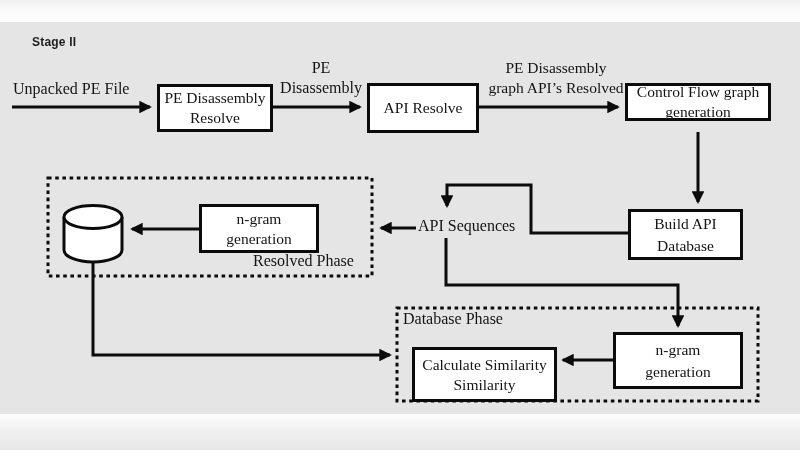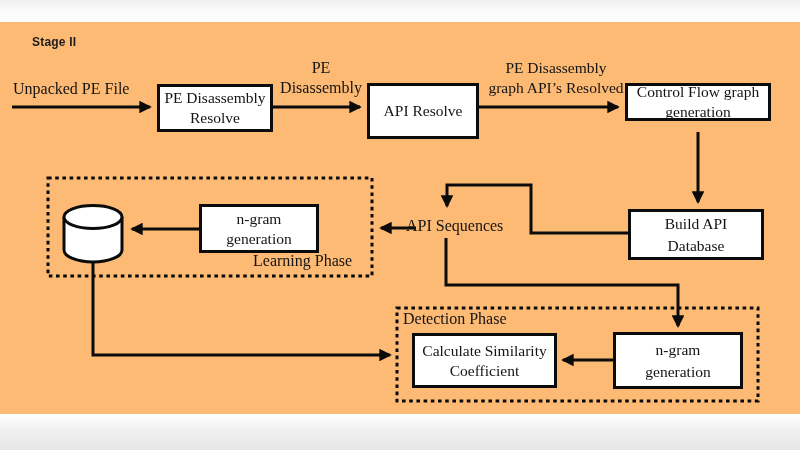--- a/index.html
+++ b/index.html
@@ -1,18 +1,18 @@
 <!DOCTYPE html>
 <html><head>
 <meta charset="utf-8">
 <style>
   html,body{margin:0;padding:0;background:#ffffff;}
   #screen{
     position:relative;width:800px;height:450px;overflow:hidden;
-    background:#fdba74;font-family:"Liberation Serif",serif;color:#141414;
+    background:#e5e5e5;font-family:"Liberation Serif",serif;color:#141414;
   }
   .band-top{position:absolute;left:0;top:0;width:800px;height:22px;
     background:linear-gradient(180deg,#f1f1f1 0%,#fbfbfb 55%,#ffffff 100%);}
   .band-bottom{position:absolute;left:0;top:414px;width:800px;height:36px;
     background:linear-gradient(180deg,#ffffff 0%,#f0f0f0 45%,#e7e7e7 100%);}
   svg.layer{position:absolute;left:0;top:0;width:800px;height:450px;}
   .node{
     position:absolute;box-sizing:border-box;border:3px solid #0b0b0b;background:#ffffff;
     display:flex;flex-direction:column;align-items:center;justify-content:center;
     text-align:center;font-size:15.5px;line-height:20px;color:#141414;
@@ -67,53 +67,53 @@
   <div class="label center" style="left:266px;top:58px;width:110px;">
     <span class="lp">PE</span>
     <span class="lp">Disassembly</span>
   </div>
 
   <div class="label center" style="left:480px;top:58px;width:152px;font-size:15.5px;">
     <span class="lp">PE Disassembly</span>
     <span class="lp">graph API’s Resolved</span>
   </div>
 
-  <div class="label" style="left:406px;top:216px;">API Sequences</div>
+  <div class="label" style="left:418px;top:216px;">API Sequences</div>
 
 
   <div class="node" style="left:157px;top:84px;width:116px;height:48px;">
     <span>PE Disassembly</span>
     <span>Resolve</span>
   </div>
 
-  <div class="node" style="left:367px;top:83px;width:112px;height:56px;">
+  <div class="node" style="left:367px;top:83px;width:112px;height:50px;">
     <span>API Resolve</span>
   </div>
 
   <div class="node" style="left:625px;top:83px;width:146px;height:38px;align-items:center;">
     <span>Control Flow graph</span>
     <span>generation</span>
   </div>
 
-  <div class="node" style="left:628px;top:209px;width:136px;height:51px;line-height:22px;">
+  <div class="node" style="left:628px;top:209px;width:115px;height:51px;line-height:22px;">
     <span>Build API</span>
     <span>Database</span>
   </div>
 
   <div class="node" style="left:199px;top:204px;width:120px;height:49px;">
     <span>n-gram</span>
     <span>generation</span>
   </div>
 
-  <div class="node" style="left:412px;top:333px;width:145px;height:55px;">
+  <div class="node" style="left:412px;top:347px;width:145px;height:55px;">
     <span>Calculate Similarity</span>
-    <span>Coefficient</span>
+    <span>Similarity</span>
   </div>
 
   <div class="node" style="left:613px;top:332px;width:130px;height:57px;line-height:22px;">
     <span>n-gram</span>
     <span>generation</span>
   </div>
 
-  <div class="label" style="left:253px;top:251px;">Learning Phase</div>
-  <div class="label" style="left:403px;top:309px;">Detection Phase</div>
+  <div class="label" style="left:253px;top:251px;">Resolved Phase</div>
+  <div class="label" style="left:403px;top:309px;">Database Phase</div>
 
 </div>
 
 </body></html>

